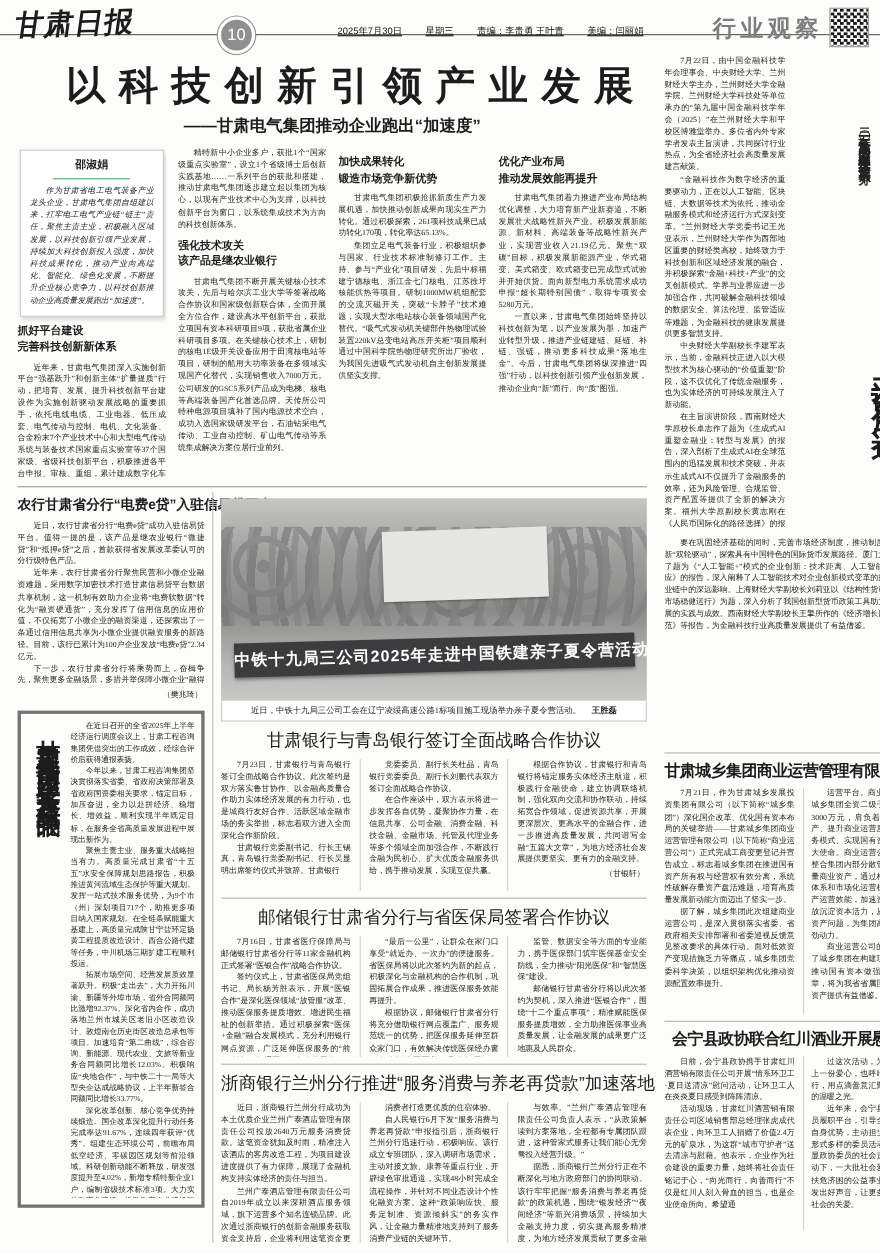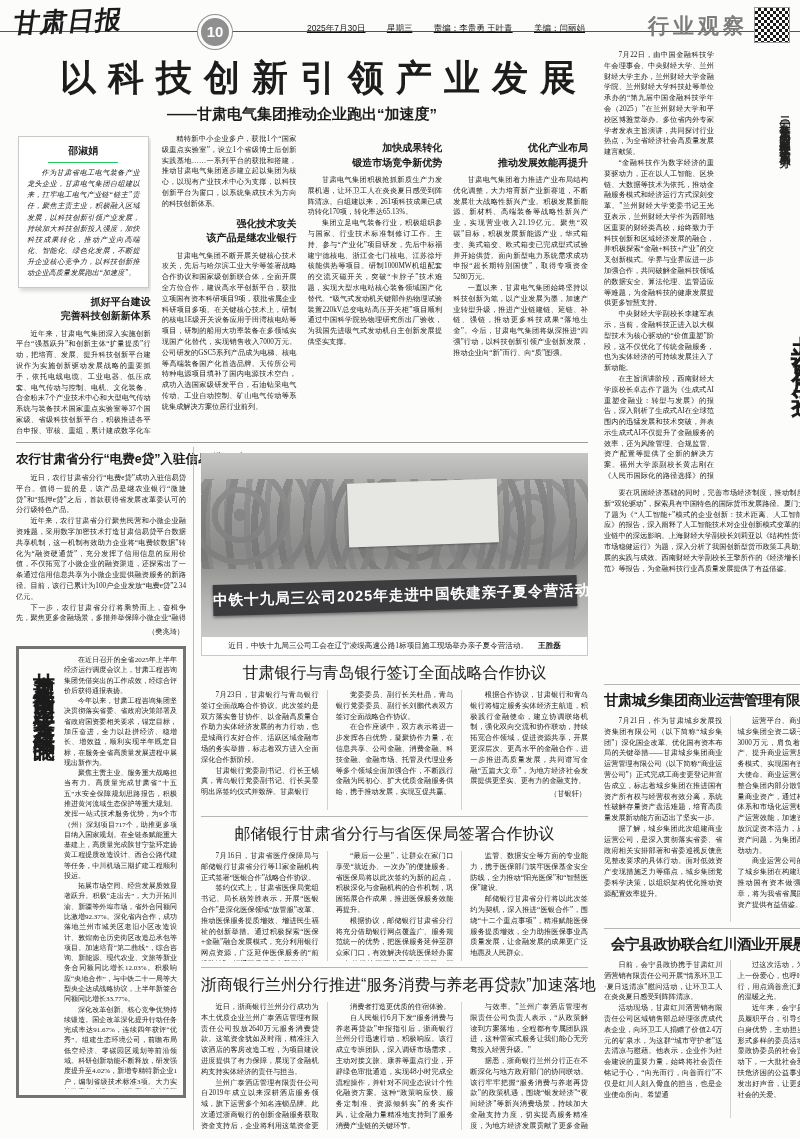--- a/index.html
+++ b/index.html
@@ -4,21 +4,21 @@
 <style>
   html,body{margin:0;padding:0;background:#e8e8e4;}
   .page{position:relative;width:800px;height:1139px;margin:0 auto;background:#fcfcfa;
         font-family:"Liberation Serif","DejaVu Serif",serif;color:#1c1c1c;overflow:hidden;}
   
   .header{position:absolute;top:0;left:0;right:0;height:44px;}
   .hline{position:absolute;left:0;right:0;top:31px;border-top:1.5px solid #555;}
   .logo{position:absolute;left:14px;top:4px;font-size:26px;font-weight:900;
         transform:skewX(-10deg) rotate(-2deg);letter-spacing:1px;font-family:"DejaVu Serif",serif;}
   .pagenum{position:absolute;left:198px;top:15px;width:28px;height:28px;border-radius:50%;
-        background:#8f8f8f;color:#fff;font-weight:700;text-align:center;line-height:28px;
+        background:#8f8f8f;color:#fff;font-weight:400;text-align:center;line-height:28px;
         font-size:15px;border:3px solid #fcfcfa;box-shadow:0 0 0 1px #8f8f8f;
         font-family:"Liberation Sans",sans-serif;}
   .dateline{position:absolute;right:215px;top:23px;font-size:8.5px;color:#111;white-space:nowrap;
         font-family:"Liberation Sans",sans-serif;}
   .dateline span{margin-left:19px;text-decoration:underline;}
   .section-name{position:absolute;right:52px;top:12px;font-size:21px;color:#7d7d7d;font-weight:700;
         letter-spacing:4px;font-family:"Liberation Sans",sans-serif;}
   .qr{position:absolute;right:10px;top:7px;width:34px;height:34px;
         background:repeating-conic-gradient(#1a1a1a 0% 25%, #fff 0% 50%) 0 0/6px 6px;border:1px solid #999;}
   
@@ -34,21 +34,21 @@
       font-family:Liberation Serif, serif;white-space:nowrap;}
   .dek{font-size:15px;font-weight:700;text-align:center;margin:2px 0 10px;
       font-family:"Liberation Sans",sans-serif;}
   .mcols{display:flex;gap:11px;height:302px;overflow:hidden;border-bottom:1px solid #9a9a9a;padding-bottom:6px;}
   .mcol{flex:1;font-size:7.2px;line-height:1.5;text-align:justify;overflow:hidden;}
   .bylinebox{border:1px solid #c9c9c9;background:#fff;box-shadow:2px 3px 4px rgba(0,0,0,.15);
       padding:7px 8px;margin:2px 2px 7px 2px;}
   .bylinebox .au{text-align:center;font-weight:700;font-size:10px;border-bottom:1px solid #22c55e;
       padding-bottom:3px;margin:0 auto 5px;width:62%;font-family:Liberation Mono, monospace;}
   .bylinebox .intro{font-style:italic;font-size:7.2px;line-height:1.55;text-align:justify;text-indent:2em;}
-  .subhead{font-weight:800;font-size:10px;text-align:right;white-space:pre-line;line-height:1.45;
+  .subhead{font-weight:800;font-size:10px;text-align:left;white-space:pre-line;line-height:1.45;
       margin:7px 0 5px;font-family:"Liberation Sans",sans-serif;}
   
   .bottomrow{display:flex;margin-top:4px;}
   .strip{width:170px;flex:none;}
   .stripdiv{width:1px;background:#bdbdbd;margin:0 7px;}
   .midarea{flex:1;min-width:0;}
   .abc h3{font-size:12.5px;font-weight:800;text-align:center;margin:4px 0 5px;white-space:nowrap;
       font-family:"Liberation Sans",sans-serif;}
   .abc .body{font-size:7.2px;line-height:1.5;text-align:justify;height:152px;overflow:hidden;}
   .redbox{border:3px solid #737373;margin-top:9px;height:452px;display:flex;padding:6px 6px;
@@ -140,21 +140,21 @@
             <div class="subhead">强化技术攻关
 该产品是继农业银行</div>
             <div>
                 <p class="para">甘肃电气集团不断开展关键核心技术攻关，先后与哈尔滨工业大学等签署战略合作协议和国家级创新联合体，全面开展全方位合作，建设高水平创新平台，获批立项国有资本科研项目9项，获批省属企业科研项目多项。在关键核心技术上，研制的核电1E级开关设备应用于田湾核电站等项目，研制的船用大功率装备在多领域实现国产化替代，实现销售收入7000万元。公司研发的GSC5系列产品成为电梯、核电等高端装备国产化首选品牌。天传所公司特种电源项目填补了国内电源技术空白，成功入选国家级研发平台，石油钻采电气传动、工业自动控制、矿山电气传动等系统集成解决方案位居行业前列。</p>
               </div>
           </div>
           <div class="mcol">
             <div class="subhead">加快成果转化
 锻造市场竞争新优势</div>
             <div>
-                <p class="para">甘肃电气集团积极抢抓新质生产力发展机遇，让环卫工人在炎炎夏日感受到阵阵清凉。自组建以来，261项科技成果已成功转化170项，转化率达65.13%。</p>
+                <p class="para">甘肃电气集团积极抢抓新质生产力发展机遇，加快推动创新成果向现实生产力转化。通过积极探索，261项科技成果已成功转化170项，转化率达65.13%。</p>
                 <p class="para">集团立足电气装备行业，积极组织参与国家、行业技术标准制修订工作。主持、参与“产业化”项目研发，先后中标福建宁德核电、浙江金七门核电、江苏徐圩核能供热等项目。研制1000MW机组配套的交流灭磁开关，突破“卡脖子”技术难题，实现大型水电站核心装备领域国产化替代。“吸气式发动机关键部件热物理试验装置220kV总变电站高压开关柜”项目顺利通过中国科学院热物理研究所出厂验收，为我国先进吸气式发动机自主创新发展提供坚实支撑。</p>
               </div>
           </div>
           <div class="mcol">
             <div class="subhead">优化产业布局
 推动发展效能再提升</div>
             <div>
                 <p class="para">甘肃电气集团着力推进产业布局结构优化调整，大力培育新产业新赛道，不断发展壮大战略性新兴产业。积极发展新能源、新材料、高端装备等战略性新兴产业，实现营业收入21.19亿元。聚焦“双碳”目标，积极发展新能源产业，华式箱变、美式箱变、欧式箱变已完成型式试验并开始供货。面向新型电力系统需求成功申报“超长期特别国债”，取得专项资金5280万元。</p>
                 <p class="para">一直以来，甘肃电气集团始终坚持以科技创新为笔，以产业发展为墨，加速产业转型升级，推进产业链建链、延链、补链、强链，推动更多科技成果“落地生金”。今后，甘肃电气集团将纵深推进“四强”行动，以科技创新引领产业创新发展，推动企业向“新”而行、向“质”图强。</p>
               </div>

